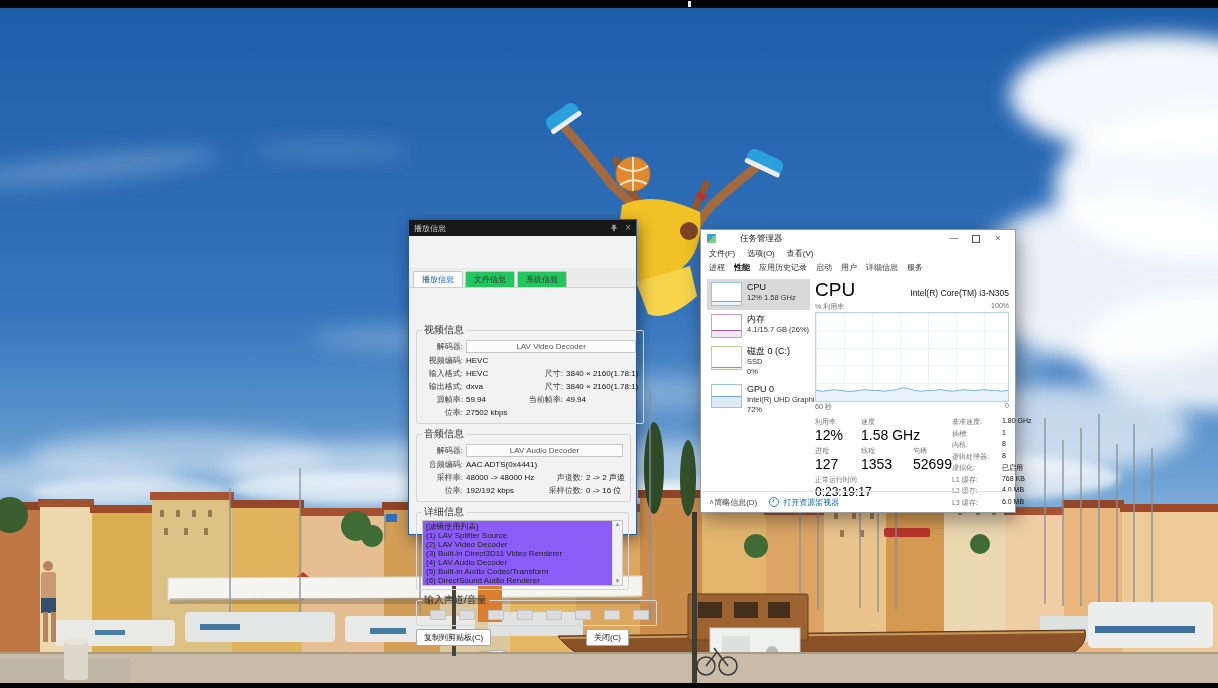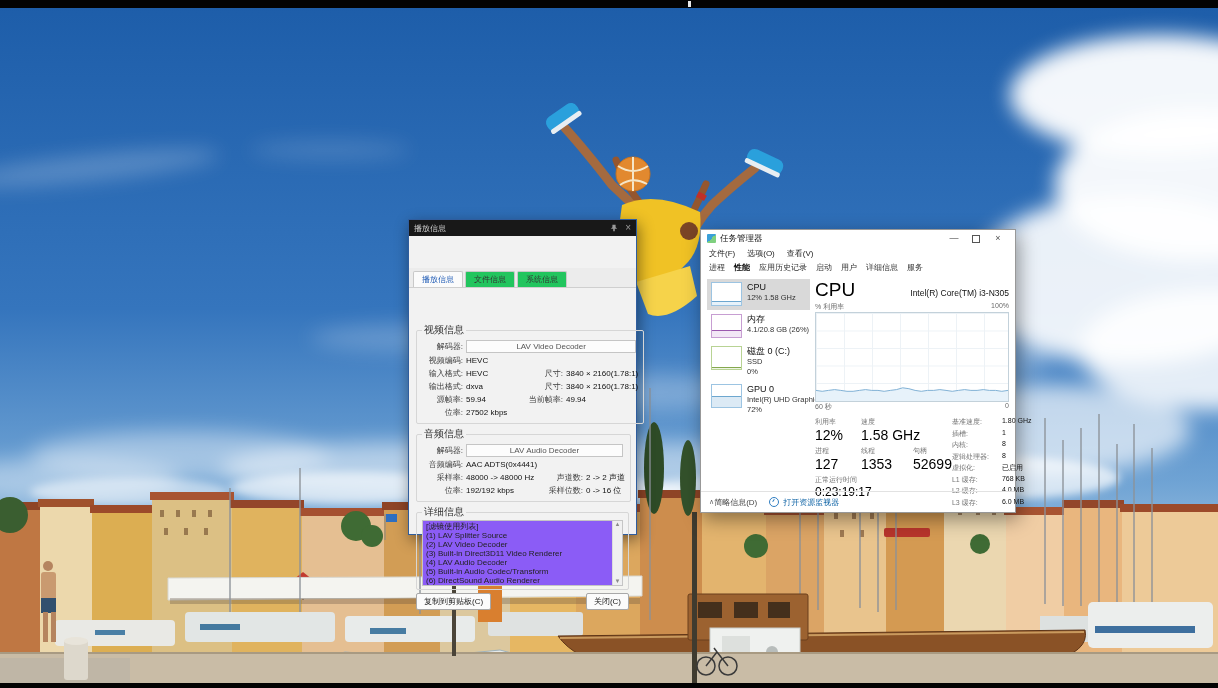--- a/index.html
+++ b/index.html
@@ -44,21 +44,21 @@
     align-items:center;color:#8a8a8a;font-size:6px;line-height:7px;}
   .meters{display:flex;gap:13px;padding:2px 2px 2px 8px;}
   .meter{width:14px;height:8px;background:#dcdcdc;border:1px solid #c3c3c3;}
   .pw-buttons{display:flex;justify-content:space-between;margin-top:auto;}
   .pw-btn{border:1px solid #a8a8a8;background:#fbfbfb;padding:2px 7px;border-radius:2px;color:#222;font-size:8px;}
 
   
   #tm-win{position:absolute;left:700px;top:229px;width:316px;height:284px;z-index:6;background:#fff;
     border:1px solid #989898;box-shadow:3px 6px 18px rgba(0,0,0,.4);display:flex;flex-direction:column;
     font-size:8px;color:#1a1a1a;box-sizing:border-box;}
-  .tm-titlebar{height:17px;display:flex;align-items:center;padding:0 6px;flex:none;}
+  .tm-titlebar{height:17px;display:flex;align-items:center;padding:0 6px;flex:none;gap:20px;}
   .tm-appicon{width:9px;height:9px;margin-right:4px;border-radius:1px;
     background:linear-gradient(135deg,#3aa0d8 0 50%,#7fd07f 50% 100%);}
   .tm-title{font-size:8.5px;color:#111;}
   .tm-caption{margin-left:auto;display:flex;align-items:center;}
   .cap-btn{width:22px;text-align:center;color:#555;font-size:9px;line-height:15px;}
   .cap-max-box{display:inline-block;width:6px;height:6px;border:1px solid #555;vertical-align:middle;}
   .tm-menubar{height:13px;display:flex;gap:12px;align-items:center;padding:0 8px;flex:none;color:#222;}
   .tm-tabs{height:15px;display:flex;gap:9px;align-items:center;padding:0 8px;flex:none;color:#333;}
   .tm-tab.active{font-weight:bold;color:#000;}
   .tm-content{flex:1;display:flex;padding:4px 6px 2px;min-height:0;}
@@ -410,20 +410,33 @@
           <div class="listline">(4) LAV Audio Decoder</div>
           <div class="listline">(5) Built-in Audio Codec/Transform</div>
           <div class="listline">(6) DirectSound Audio Renderer</div>
           <div class="lb-scroll">
               <span>▲</span>
               <span>▼</span>
             </div>
         </div>
       </fieldset>
 
+      <fieldset class="grp">
+        <legend>输入声道/音量</legend>
+        <div class="meters">
+          <span class="meter"></span>
+          <span class="meter"></span>
+          <span class="meter"></span>
+          <span class="meter"></span>
+          <span class="meter"></span>
+          <span class="meter"></span>
+          <span class="meter"></span>
+          <span class="meter"></span>
+        </div>
+      </fieldset>
 
       <div class="pw-buttons">
         <button class="pw-btn">复制到剪贴板(C)</button>
         <button class="pw-btn">关闭(C)</button>
       </div>
     </div>
   </div>
 
   <div id="tm-win">
     <div class="tm-titlebar">
@@ -459,21 +472,21 @@
             <div class="side-title">CPU</div>
             <div class="side-sub">12% 1.58 GHz</div>
           </span>
         </div>
         <div class="side-item">
           <span class="thumb mem">
               <span class="fill"></span>
             </span>
           <span class="side-text">
             <div class="side-title">内存</div>
-            <div class="side-sub">4.1/20.8 GB (26%)</div>
+            <div class="side-sub">4.1/15.7 GB (26%)</div>
           </span>
         </div>
         <div class="side-item">
           <span class="thumb disk">
               <span class="fill"></span>
             </span>
           <span class="side-text">
             <div class="side-title">磁盘 0 (C:)</div>
             <div class="side-sub">SSD</div>
             <div class="side-sub">0%</div>

